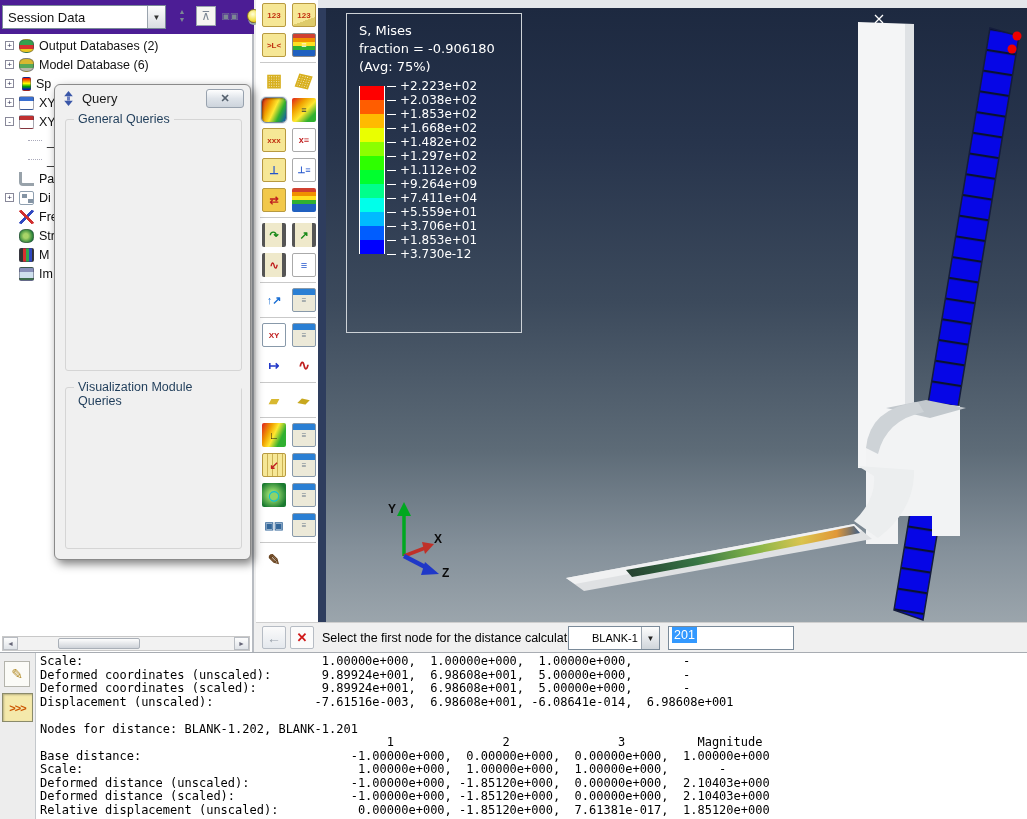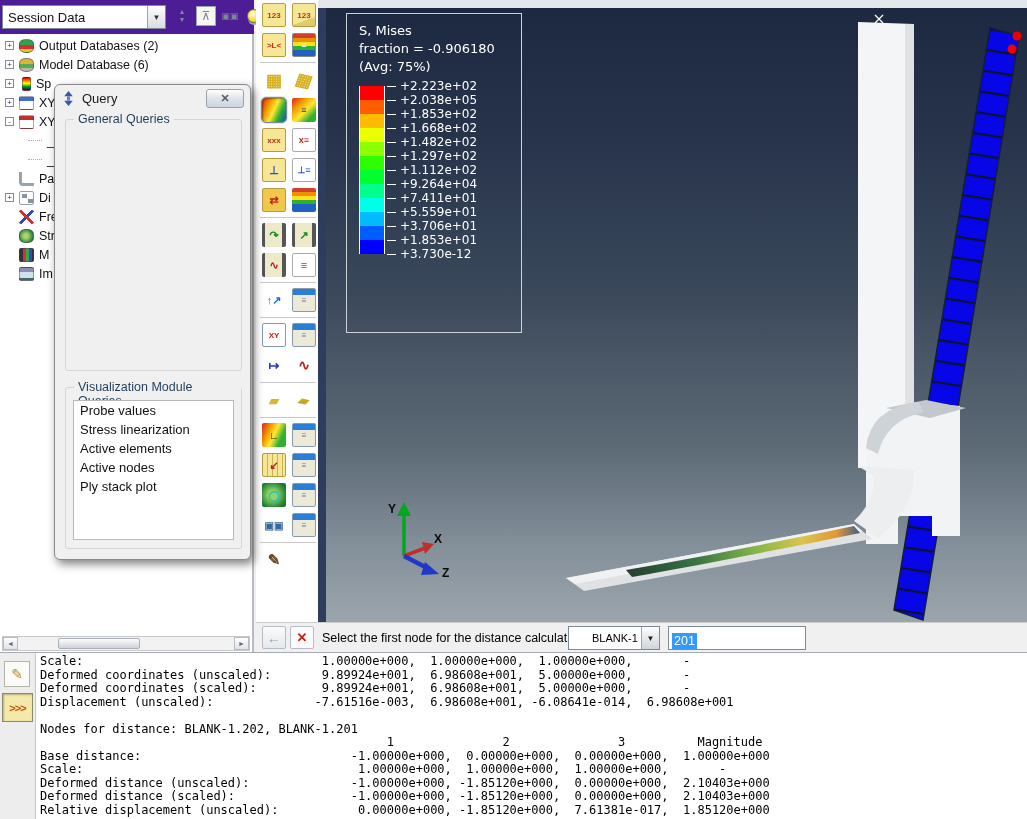--- a/index.html
+++ b/index.html
@@ -92,22 +92,22 @@
   
   #prompt{left:256px;top:622px;width:771px;height:30px;background:#f0f0f0;border-top:1px solid #cfcfcf;}
   .pbtn{position:absolute;width:24px;height:23px;top:3px;border:1px solid #b6bcc4;border-radius:2px;
       background:linear-gradient(#fbfbfb,#e4e8ed);display:flex;align-items:center;justify-content:center}
   #ptext{position:absolute;left:66px;top:8px;font-size:12.5px;color:#000}
   #pcombo{position:absolute;left:312px;top:3px;width:92px;height:24px;border:1px solid #7a8a99;background:#fff;
       display:flex;align-items:center}
   #pcombo .cv{flex:1;padding-left:23px;font-size:11px}
   #pcombo .cbtn{width:18px;height:22px;background:linear-gradient(#fdfdfd,#cfd5db);border-left:1px solid #9aa4ae;
       display:flex;align-items:center;justify-content:center;font-size:8px;color:#222}
-  #pinput{position:absolute;left:412px;top:3px;width:138px;height:24px;border:1px solid #7a8a99;background:#fff;
-      display:flex;align-items:flex-end;padding-left:3px}
+  #pinput{position:absolute;left:412px;top:3px;width:126px;height:24px;border:1px solid #7a8a99;background:#fff;
+      display:flex;align-items:flex-start;padding-left:3px}
   #pinput .selval{background:#3399ff;color:#fff;font-size:12.5px;padding:1px 2px}
 
   
   #msg-area{left:0;top:652px;width:1027px;height:167px;background:#fff;border-top:1px solid #a8acb2}
   #msg-strip{position:absolute;left:0;top:0;width:36px;height:167px;background:#ededed;border-right:1px solid #c4c8cc}
   #msg-btn1{position:absolute;left:4px;top:8px;width:26px;height:26px;background:#fbfbf7;border:1px solid #b4b4ac;
       display:flex;align-items:center;justify-content:center;color:#b08820;font-size:14px}
   #msg-btn2{position:absolute;left:2px;top:40px;width:31px;height:29px;background:#f4e9ab;border:1px solid #8a8a6a;
       box-shadow:inset 1px 1px 2px rgba(0,0,0,.25);display:flex;align-items:center;justify-content:center;
       color:#cc5500;font-weight:bold;font-size:11px;letter-spacing:-1px}
@@ -423,21 +423,21 @@
         <div class="sw" style="background: rgb(0, 93, 255);"></div>
         <div class="sw" style="background: rgb(0, 0, 255);"></div>
       </div>
     <div id="legend-values">
         <div class="lgval" style="left: 40px; top: 65px; text-align: right;">
           <span class="tick"></span>
           <span>+2.223e+02</span>
         </div>
         <div class="lgval" style="left: 40px; top: 79px;">
           <span class="tick"></span>
-          <span>+2.038e+05</span>
+          <span>+2.038e+02</span>
         </div>
         <div class="lgval" style="left: 40px; top: 93px;">
           <span class="tick"></span>
           <span>+1.853e+02</span>
         </div>
         <div class="lgval" style="left: 40px; top: 107px;">
           <span class="tick"></span>
           <span>+1.668e+02</span>
         </div>
         <div class="lgval" style="left: 40px; top: 121px;">
@@ -447,25 +447,25 @@
         <div class="lgval" style="left: 40px; top: 135px;">
           <span class="tick"></span>
           <span>+1.297e+02</span>
         </div>
         <div class="lgval" style="left: 40px; top: 149px;">
           <span class="tick"></span>
           <span>+1.112e+02</span>
         </div>
         <div class="lgval" style="left: 40px; top: 163px;">
           <span class="tick"></span>
-          <span>+9.264e+04</span>
+          <span>+9.264e+09</span>
         </div>
         <div class="lgval" style="left: 40px; top: 177px;">
           <span class="tick"></span>
-          <span>+7.411e+01</span>
+          <span>+7.411e+04</span>
         </div>
         <div class="lgval" style="left: 40px; top: 191px;">
           <span class="tick"></span>
           <span>+5.559e+01</span>
         </div>
         <div class="lgval" style="left: 40px; top: 205px;">
           <span class="tick"></span>
           <span>+3.706e+01</span>
         </div>
         <div class="lgval" style="left: 40px; top: 219px;">
@@ -489,27 +489,20 @@
       <rect x="5.6" y="5" width="2.8" height="4" fill="#6b7fc0"></rect>
     </svg>
     <span class="tt">Query</span>
     <span id="qclose">✕</span>
   </div>
   <div class="grp" style="top:34px;height:252px">
     <span class="gl">General Queries</span>
   </div>
   <div class="grp" style="top:302px;height:162px">
     <span class="gl">Visualization Module Queries</span>
-    <div class="qlist" style="width:161px;height:140px" id="qlist1">
-        <div class="qitem">Probe values</div>
-        <div class="qitem">Stress linearization</div>
-        <div class="qitem">Active elements</div>
-        <div class="qitem">Active nodes</div>
-        <div class="qitem">Ply stack plot</div>
-      </div>
   </div>
 </div>
 
 <div class="abs" id="prompt">
   <span class="pbtn" style="left:6px;color:#9aa2ac;font-size:14px;font-weight:bold">←</span>
   <span class="pbtn" style="left:34px;color:#d01818;font-size:13px;font-weight:bold;background:#fbfbfb">✕</span>
   <span id="ptext">Select the first node for the distance calculation</span>
   <div id="pcombo">
     <span class="cv">BLANK-1</span>
     <span class="cbtn">▼</span>

